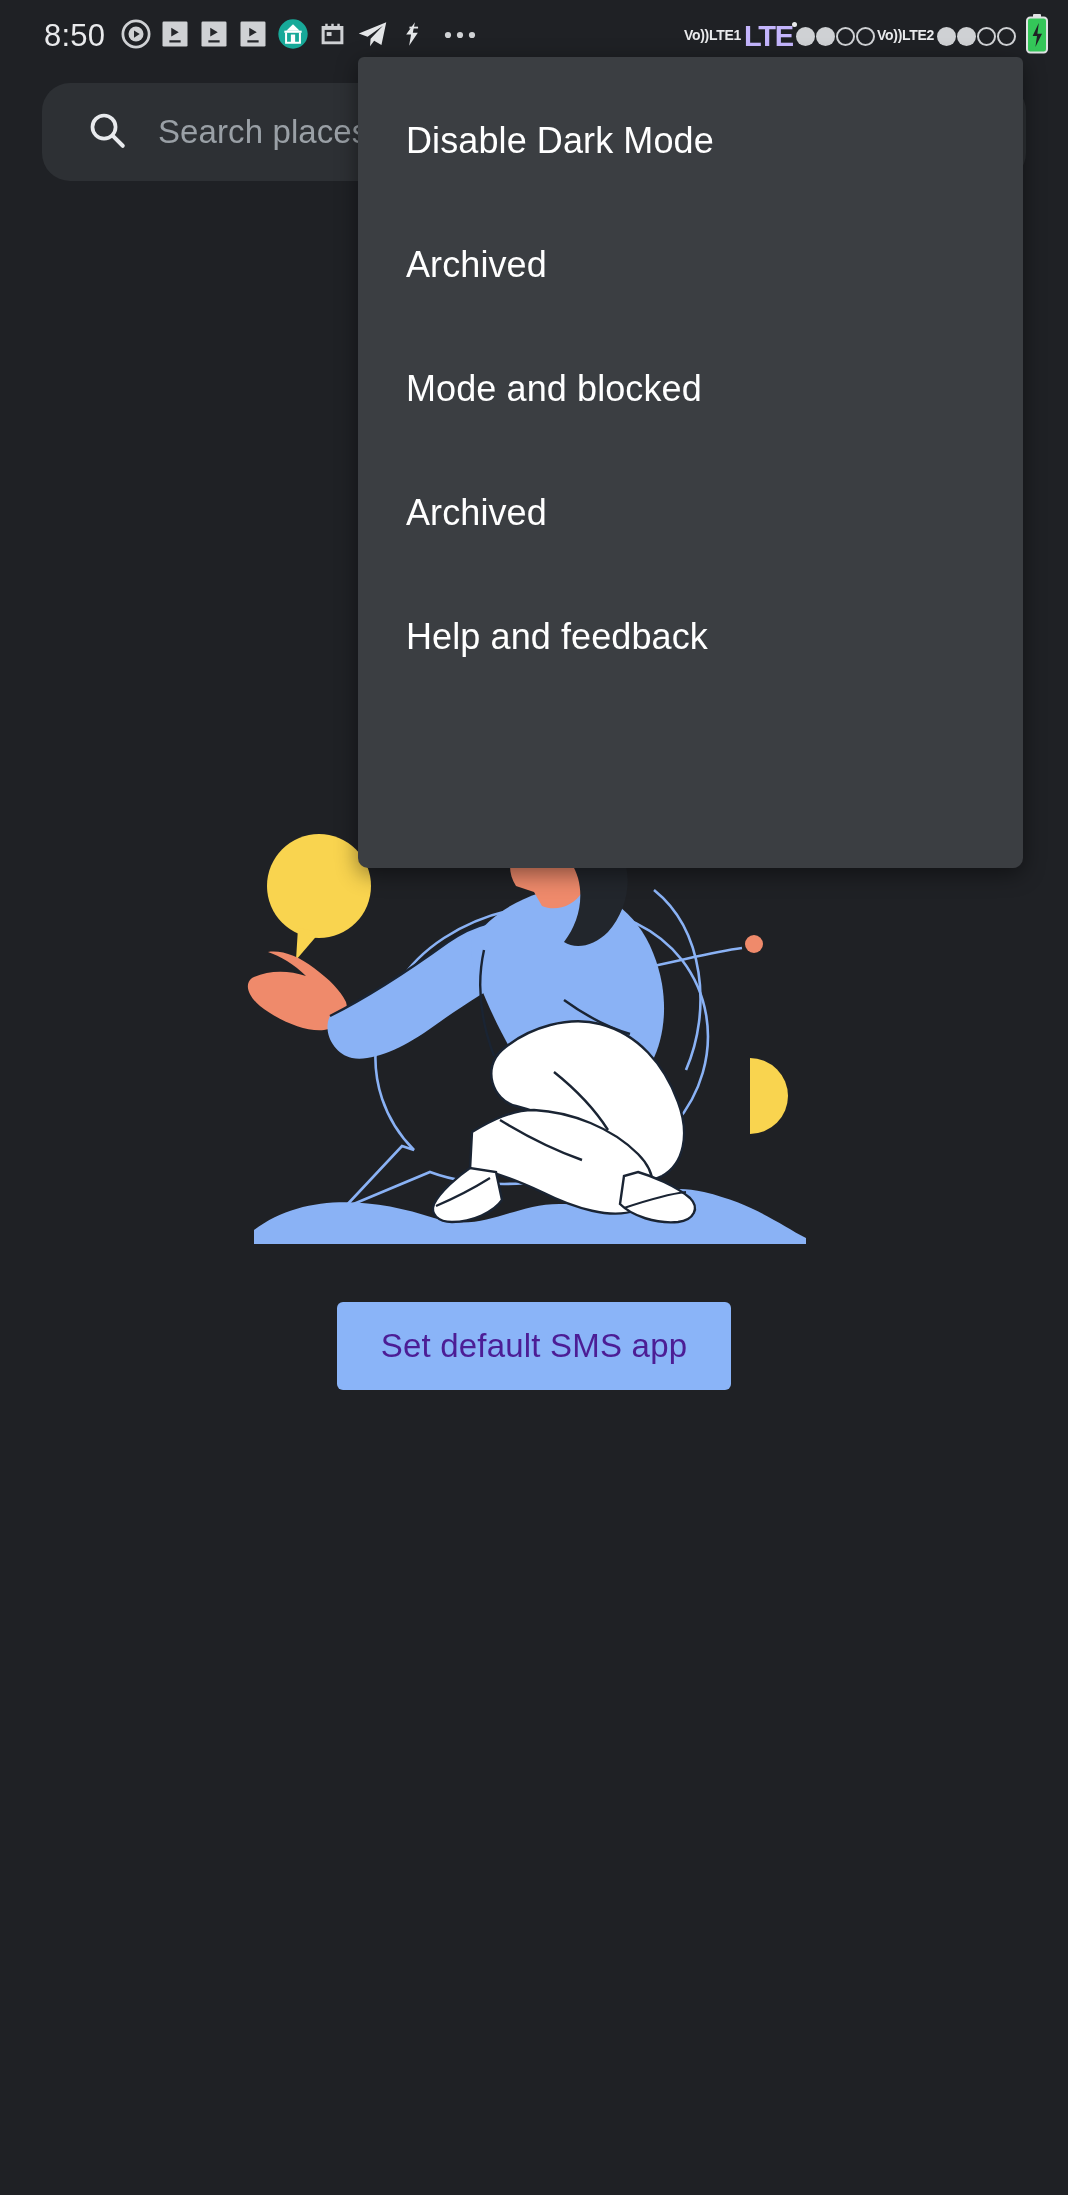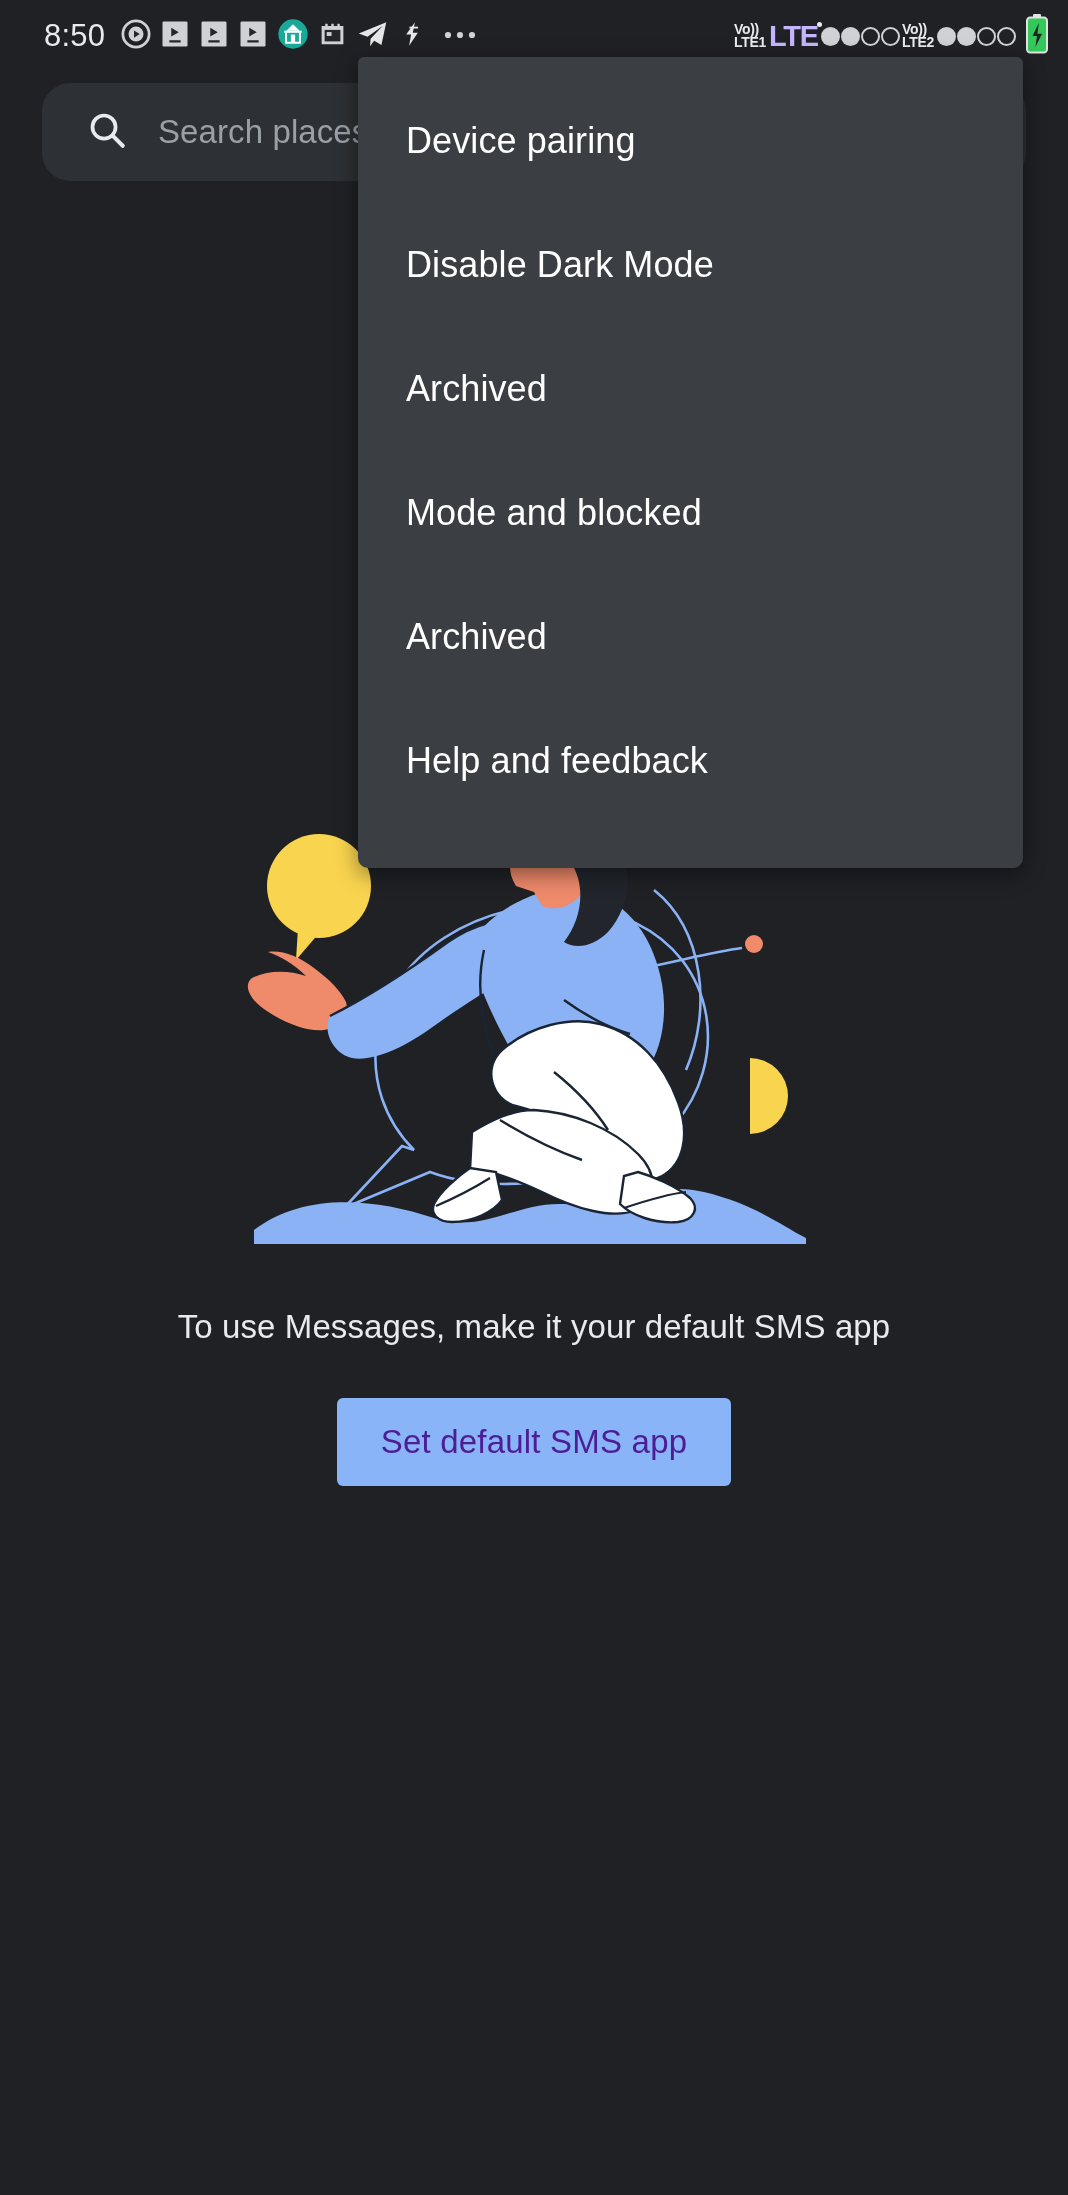--- a/index.html
+++ b/index.html
@@ -51,21 +51,21 @@
   .sb-ico { display:block; }
 
   
   .sim-cluster {
     display: flex;
     align-items: center;
     gap: 3px;
   }
   .volte-stack {
     display: flex;
-    flex-direction: column;
+    flex-direction: row;
     align-items: flex-start;
     line-height: 0.95;
     font-size: 14px;
     font-weight: bold;
     color: #e9eaec;
     letter-spacing: -0.3px;
   }
   .lte-big {
     font-size: 29px;
     font-weight: bold;
@@ -365,28 +365,26 @@
 
       <path d="M236 348 C224 356 206 372 200 384 C196 394 204 402 218 402
                C238 402 260 392 268 380 L262 352 Z" fill="#ffffff" stroke="#1a2433" stroke-width="2.4"></path>
       <path d="M202 386 C216 380 240 368 256 358" fill="none" stroke="#1a2433" stroke-width="2.2"></path>
       <path d="M404 352 C418 356 442 366 456 378 C466 388 460 400 444 402
                C422 404 398 396 386 384 L390 356 Z" fill="#ffffff" stroke="#1a2433" stroke-width="2.4"></path>
       <path d="M390 388 C408 382 434 374 452 372" fill="none" stroke="#1a2433" stroke-width="2.2"></path>
     </svg>
   </div>
 
-  <div id="empty-title">To use Messages, make it your default SMS app</div>
 
   <div id="set-default-wrap">
     <button id="set-default-button">Set default SMS app</button>
   </div>
 
 </div>
 
 <div id="overflow-menu">
-  <div class="menu-item">Device pairing</div>
   <div class="menu-item">Disable Dark Mode</div>
   <div class="menu-item">Archived</div>
   <div class="menu-item">Mode and blocked</div>
   <div class="menu-item">Archived</div>
   <div class="menu-item">Help and feedback</div>
 </div>
 
 </body></html>

